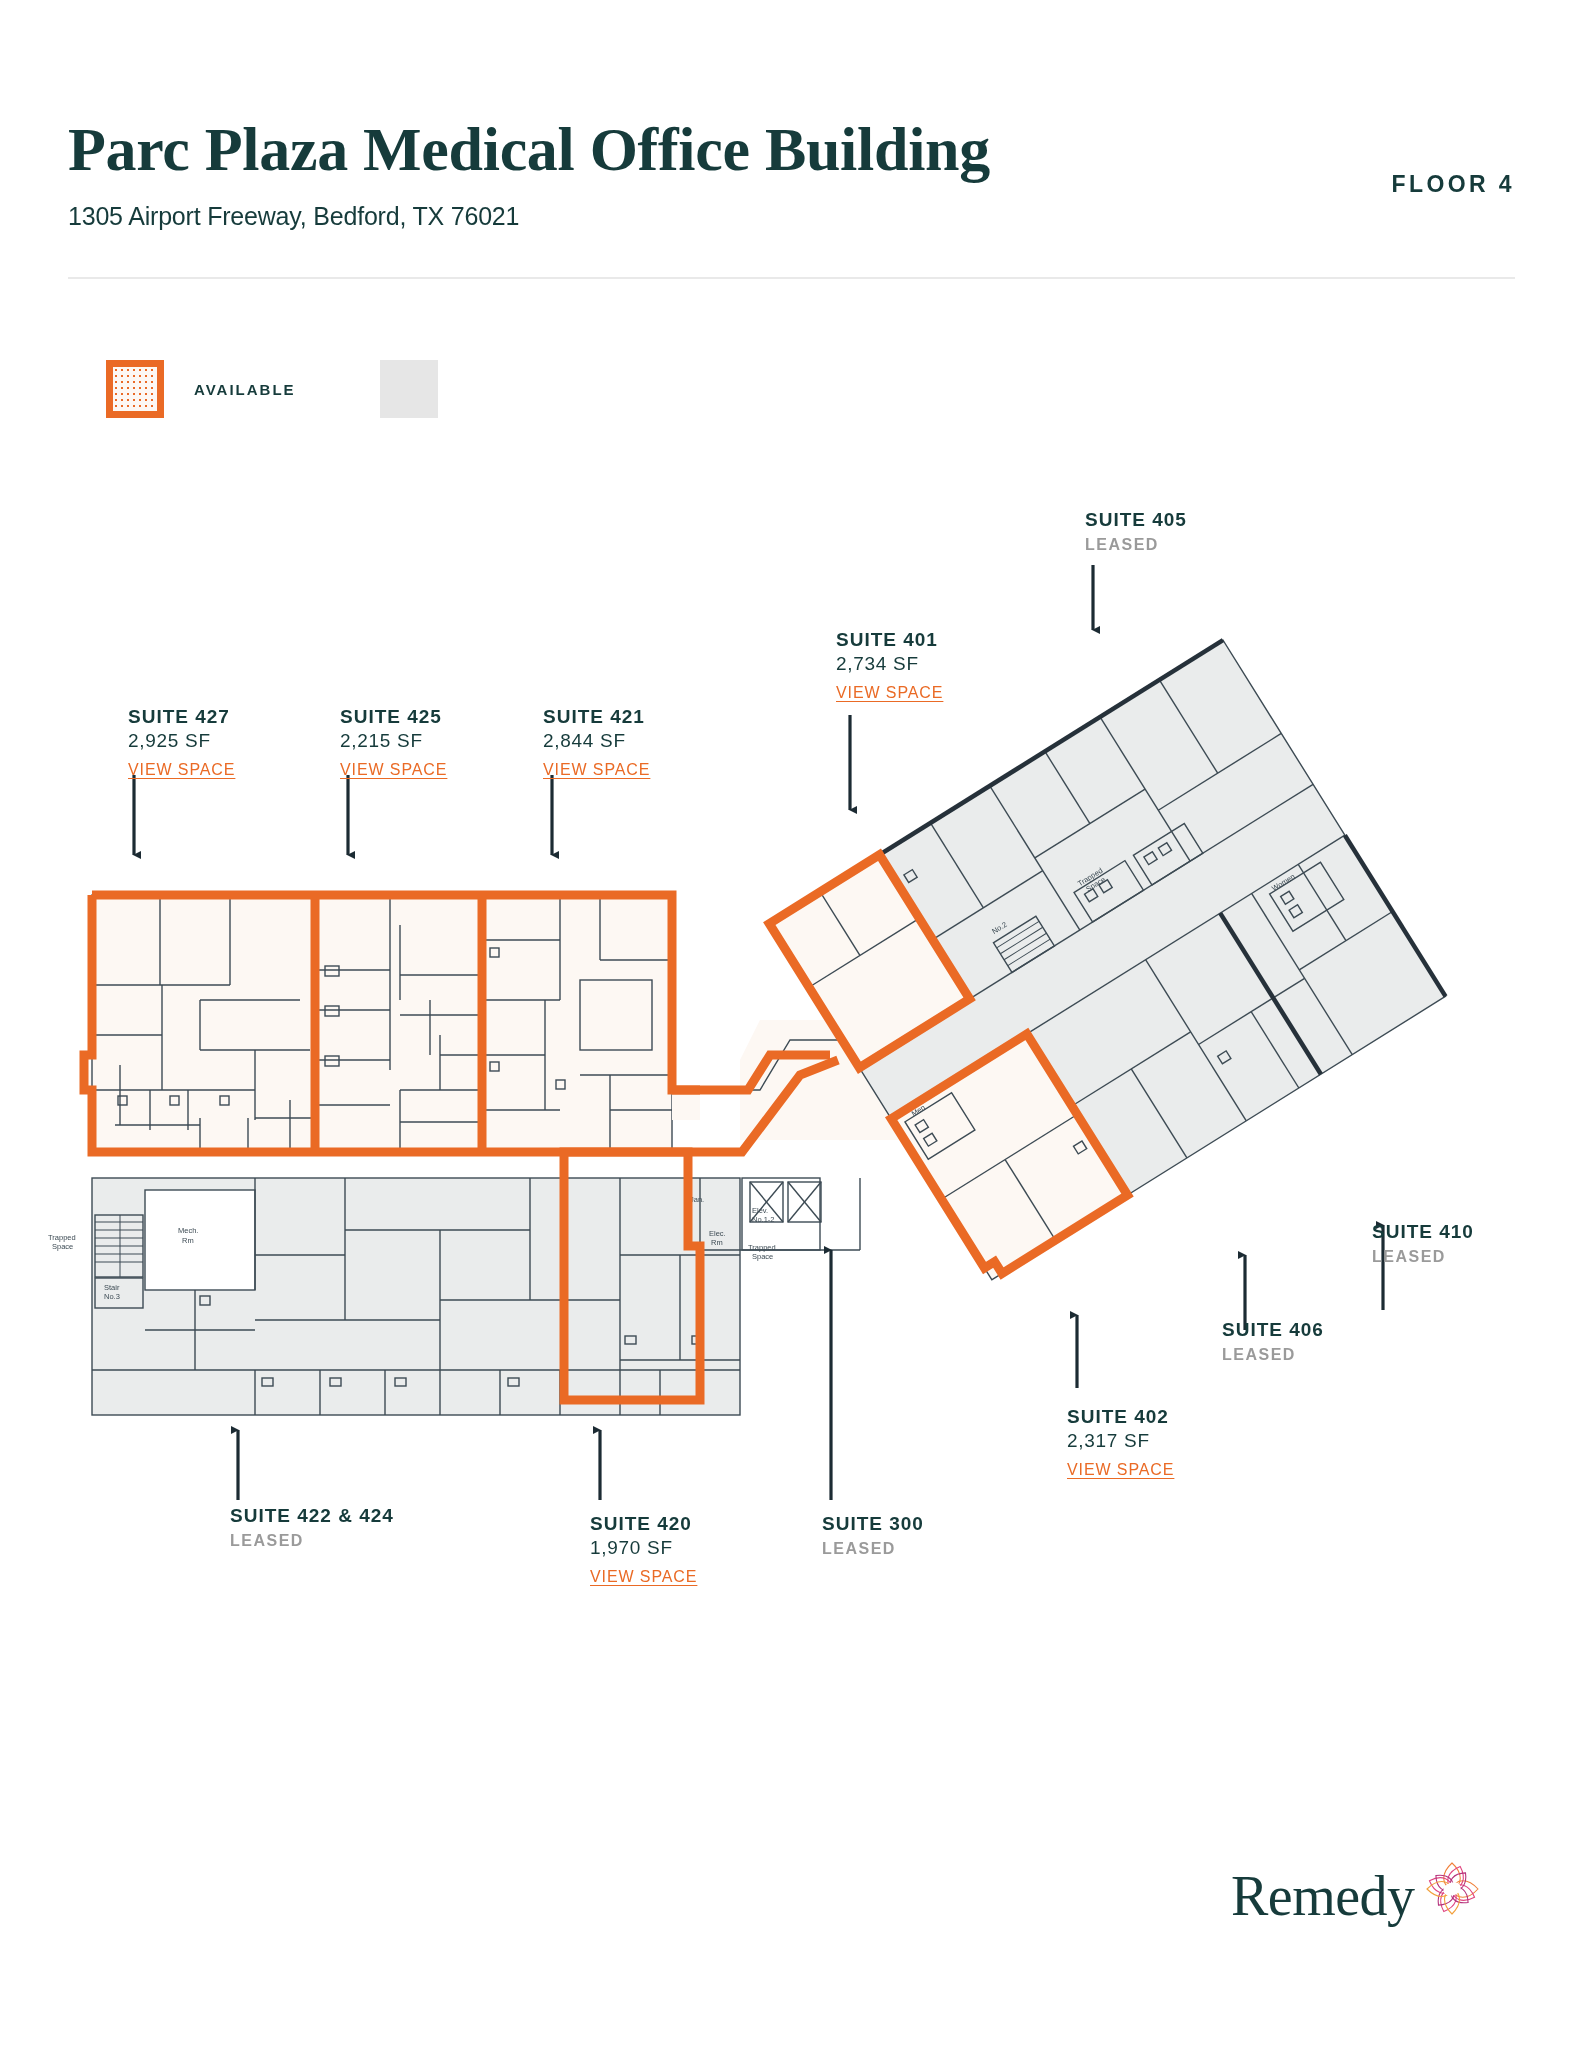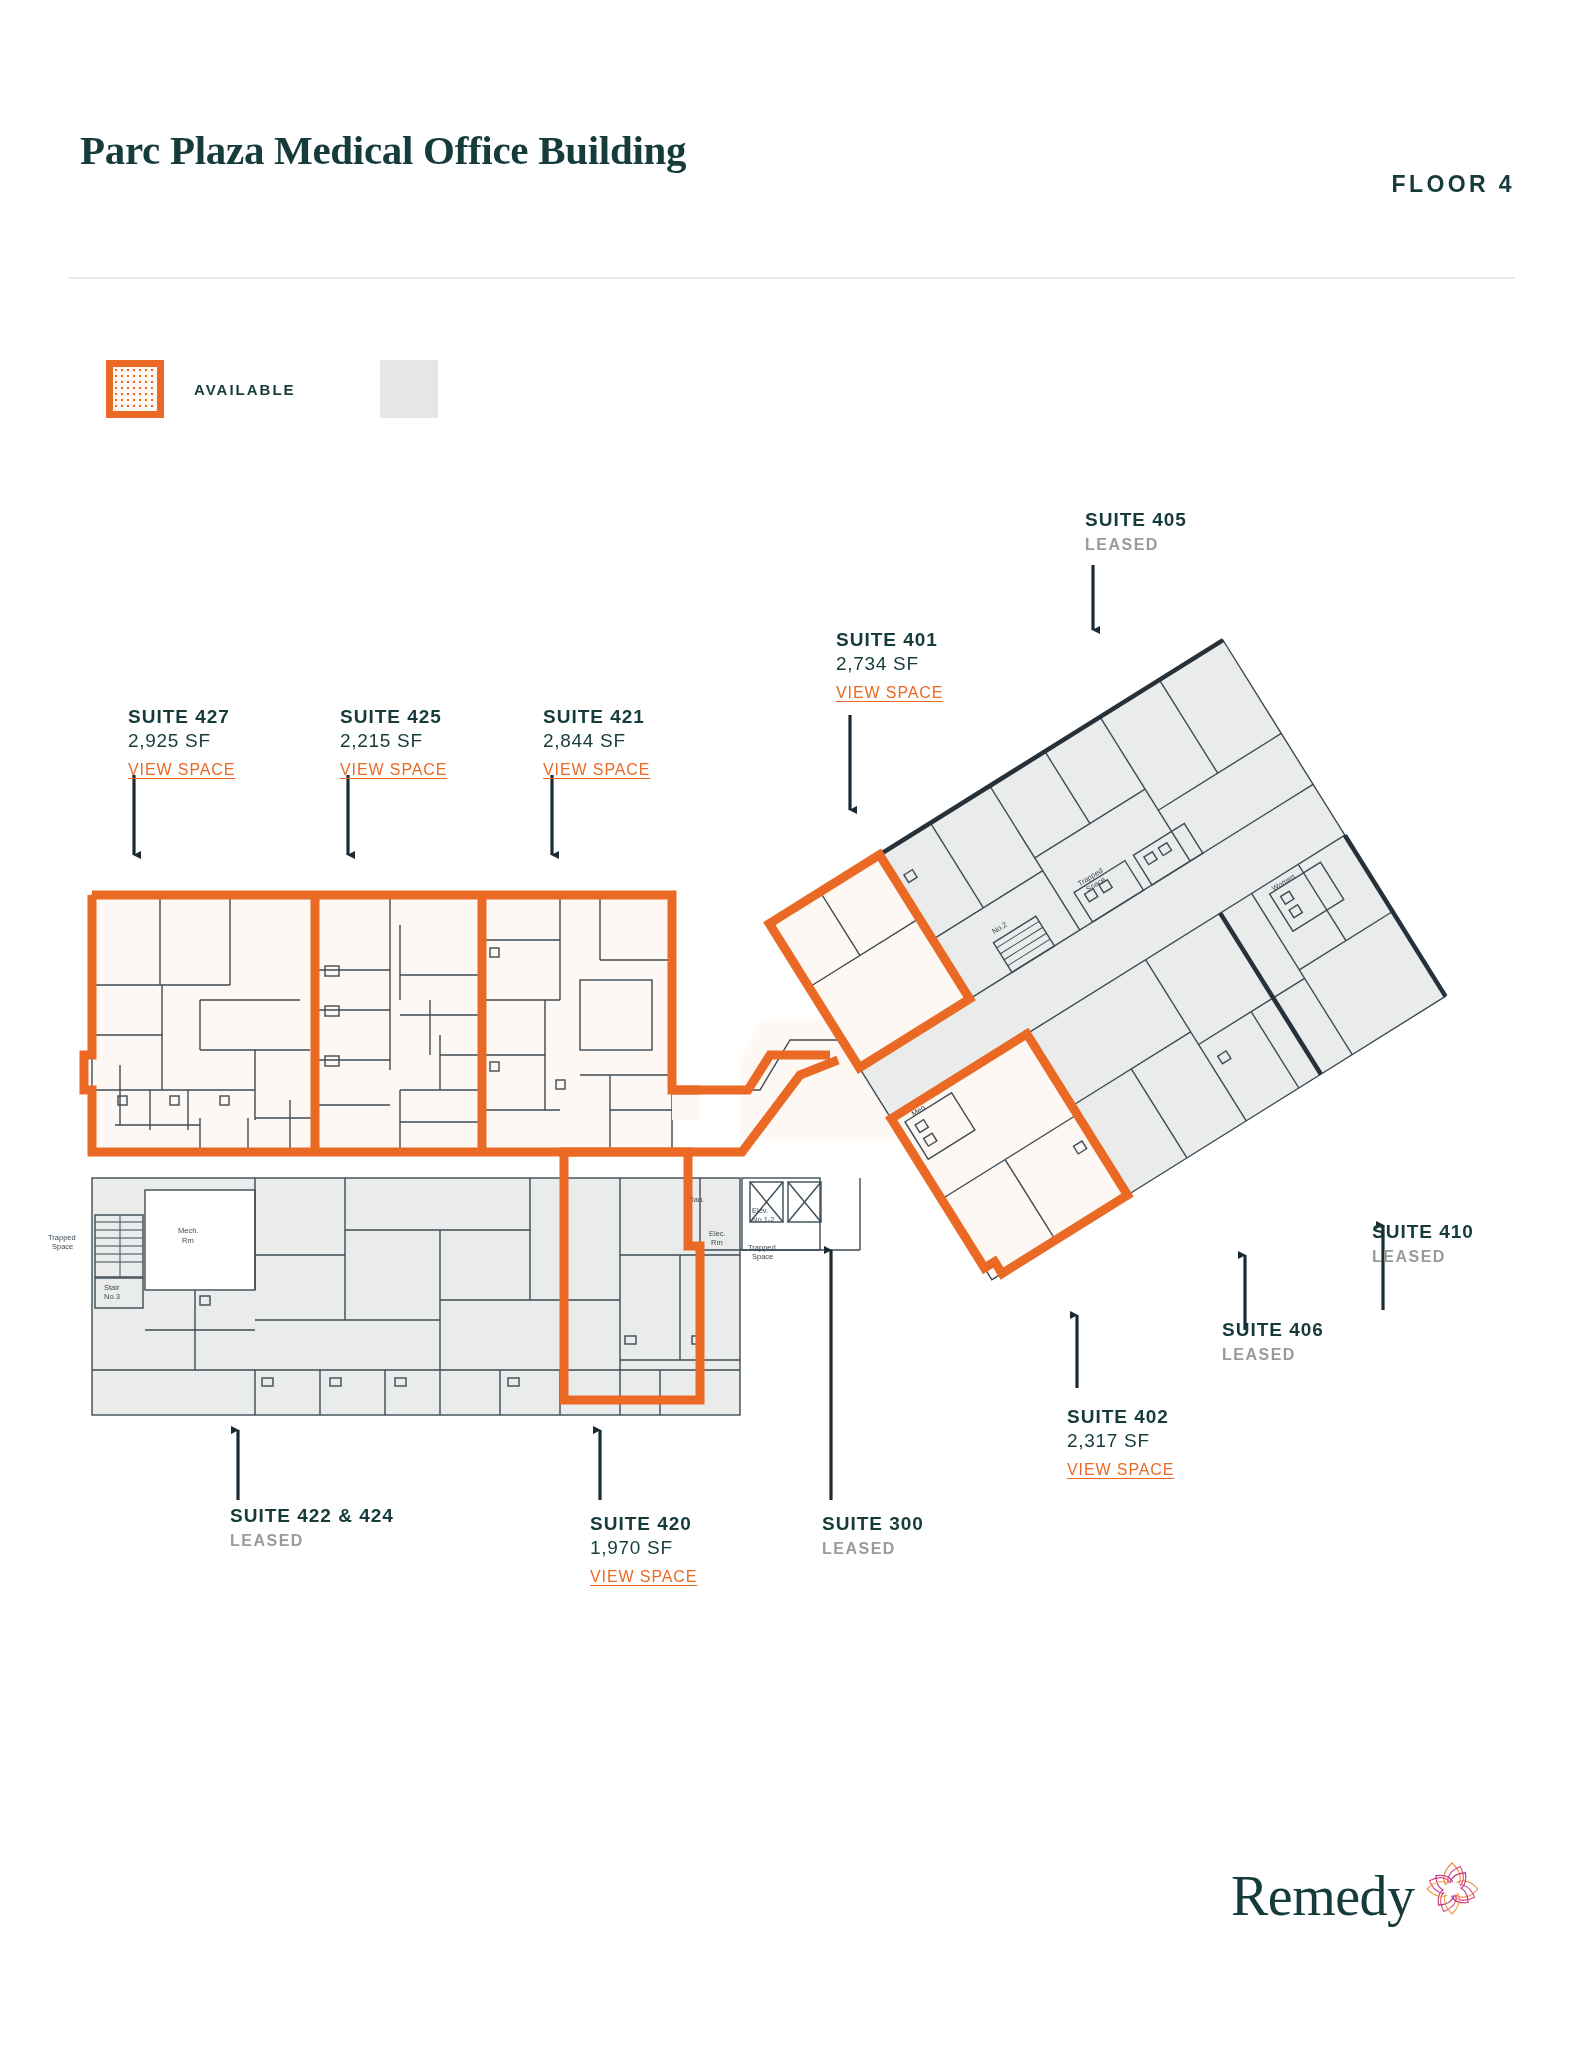--- a/index.html
+++ b/index.html
@@ -9,26 +9,26 @@
     background:#ffffff;
     font-family:"Liberation Sans", sans-serif;
     position:relative;
     overflow:hidden;
   }
 
   
   #header { position:absolute; left:68px; top:118px; width:1447px; }
   #bld-title {
     font-family:"Liberation Serif", serif;
-    font-size:41px;
+    font-size:62px;
     font-weight:700;
     color:#163b3b;
     letter-spacing:-0.3px;
     line-height:1.0;
-    margin:12px;
+    margin:0;
     white-space:nowrap;
   }
   #bld-address {
     font-size:25px;
     color:#163b3b;
     margin-top:22px;
     letter-spacing:-0.2px;
     font-weight:400;
   }
   #floor-label {
@@ -79,20 +79,21 @@
     font-family:"Liberation Serif", serif;
     font-size:56px; color:#163b3b; letter-spacing:-0.5px; line-height:1;
   }
   #logo-mark { margin-left:6px; margin-top:-10px; }
 </style>
 </head>
 <body>
 
 <div id="header">
   <div id="bld-title">Parc Plaza Medical Office Building</div>
+  <div id="bld-address">1305 Airport Freeway, Bedford, TX 76021</div>
   <div id="floor-label">FLOOR 4</div>
 </div>
 <div id="hdr-rule"></div>
 
 <div id="legend">
   <div class="swatch-avail">
     <div class="inner"></div>
   </div>
   <div id="legend-avail-label">AVAILABLE</div>
   <div class="swatch-leased"></div>

